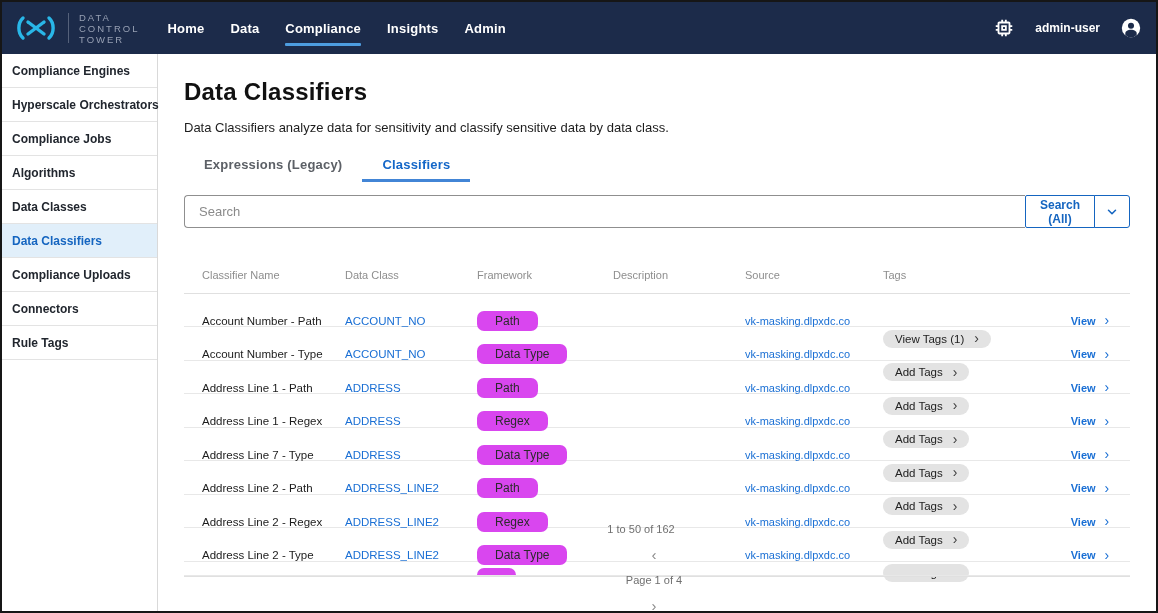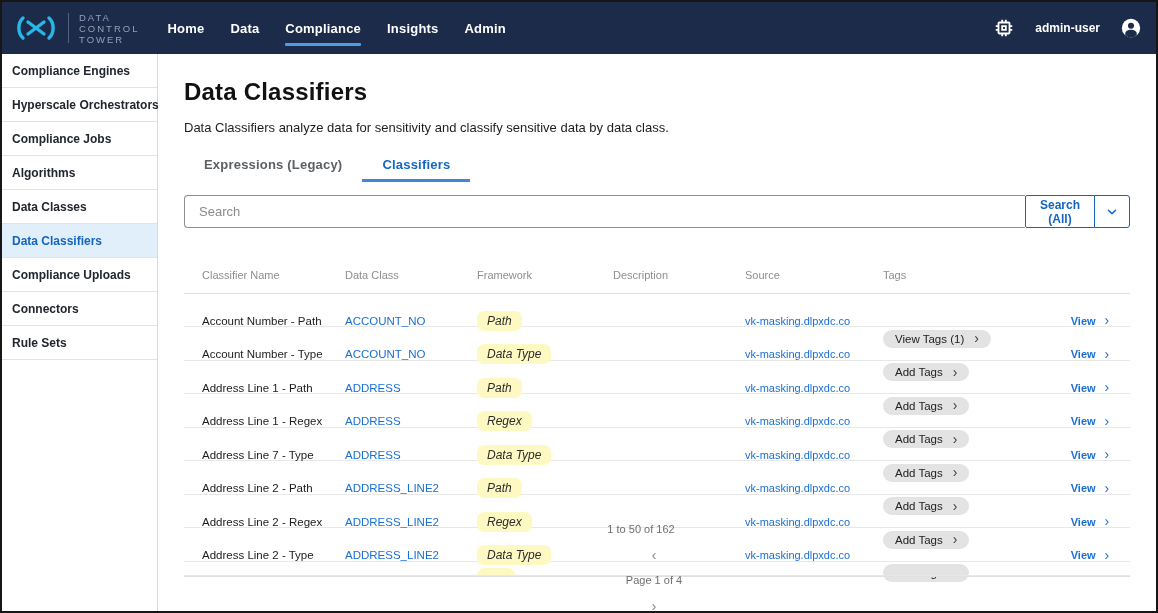--- a/index.html
+++ b/index.html
@@ -81,22 +81,22 @@
   .thead{
     margin-top:30px; height:40px; align-items:end; padding-bottom:12px;
     border-bottom:1px solid #e0e0e0;
   }
   .th{ font-size:11px; color:#8e8e8e; font-weight:400; }
   .trow{ height:33.5px; border-bottom:1px solid #e8e8e8; }
   .cell-name{ font-size:11.5px; color:#1c1c1c; }
   .cell-link{ font-size:11.5px; color:#1a6fd4; font-weight:500; cursor:pointer; text-decoration:none; }
   .cell-source{ font-size:11px; color:#1a6fd4; cursor:pointer; }
   .chip{
-    display:inline-block; background:#fef9c3; color:#2b2b2b; font-size:12px;
-    padding:3px 10px; border-radius:7px;font-style:italic;
+    display:inline-block; background:#d946ef; color:#2b2b2b; font-size:12px;
+    padding:3px 18px; border-radius:7px;
   }
   .tag-pill{
     display:inline-flex; align-items:center; background:#e3e3e3; color:#222;
     font-size:11.5px; padding:3px 12px; border-radius:12px; cursor:pointer; gap:10px;
     border:none; font-family:"Liberation Sans", sans-serif;margin-top:36px;
   }
   .tag-pill .chev{ font-size:14px; line-height:11px; color:#3c3c3c; }
   .view-link{
     display:inline-flex; align-items:center; gap:9px; color:#1a6fd4; font-size:11px;
     font-weight:700; cursor:pointer; justify-self:center;
@@ -168,21 +168,21 @@
   <div class="body">
     <aside class="sidebar" id="sidebar">
         <div class="side-item">Compliance Engines</div>
         <div class="side-item">Hyperscale Orchestrators</div>
         <div class="side-item">Compliance Jobs</div>
         <div class="side-item">Algorithms</div>
         <div class="side-item">Data Classes</div>
         <div class="side-item active">Data Classifiers</div>
         <div class="side-item">Compliance Uploads</div>
         <div class="side-item">Connectors</div>
-        <div class="side-item">Rule Sets</div>
+        <div class="side-item">Rule Tags</div>
       </aside>
 
     <main class="main">
       <h1 class="page-title">Data Classifiers</h1>
       <p class="page-desc">Data Classifiers analyze data for sensitivity and classify sensitive data by data class.</p>
 
       <div class="tabs" id="tabs">
           <div class="tab">Expressions (Legacy)</div>
           <div class="tab active">Classifiers</div>
         </div>

